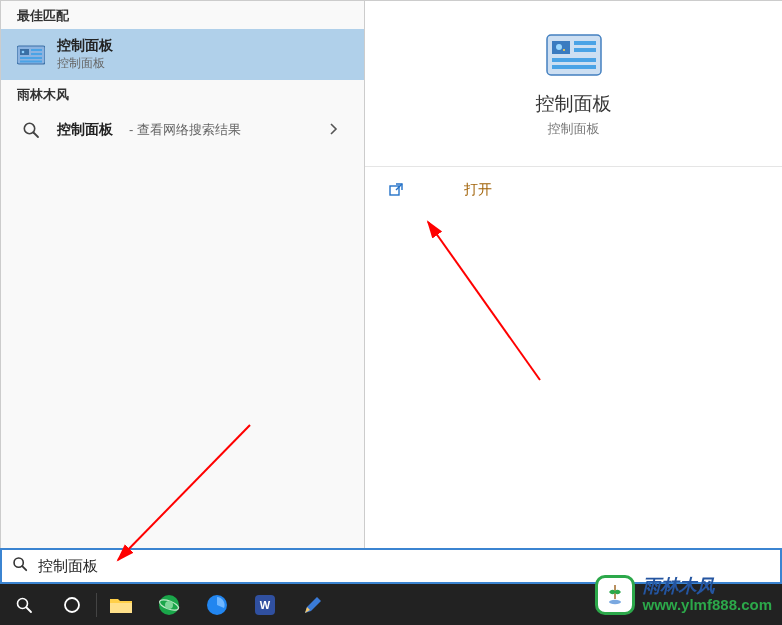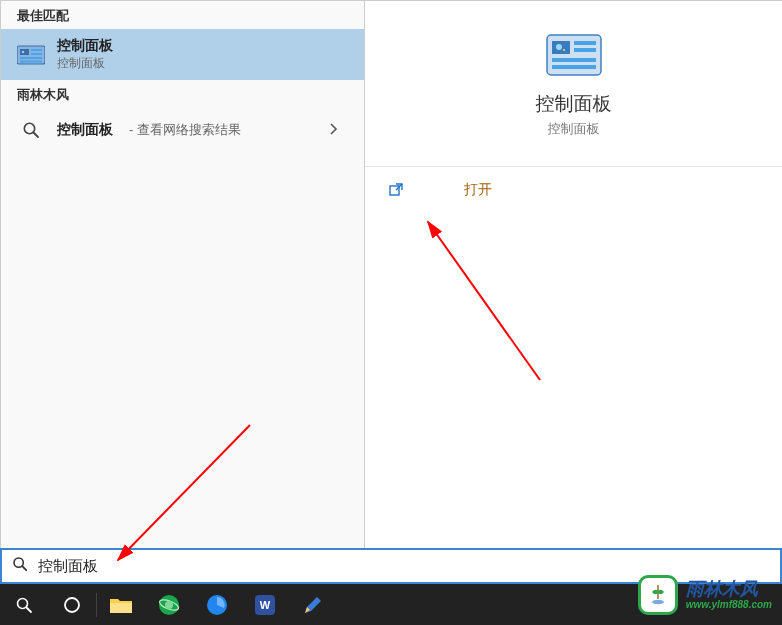--- a/index.html
+++ b/index.html
@@ -32,21 +32,21 @@
 
   .taskbar { position:absolute; top: 584px; left:0; width:782px; height: 41px; background: #222; display:flex; align-items:center;}
   .tb-item { width: 48px; height: 41px; display:flex; align-items:center; justify-content:center; cursor:pointer;}
   .tb-divider { width:1px; height:24px; background:#444;}
 
   
   .watermark { position:absolute; right: 10px; bottom: 10px; display:flex; align-items:center; gap:8px; pointer-events:none;}
   .watermark .wicon { width:40px; height:40px; border:3px solid #2ca84a; border-radius:10px; background:#fff; display:flex; align-items:center; justify-content:center;}
   .watermark .wtext { display:flex; flex-direction:column; line-height:1.1;}
   .watermark .wtext .wt1 { font-size:18px; font-weight:700; font-style:italic; color:#2455a0;}
-  .watermark .wtext .wt2 { font-size:10px; font-weight:700; font-style:italic; color:#2ca84a;text-align:center;}
+  .watermark .wtext .wt2 { font-size:15px; font-weight:700; color:#2ca84a;text-align:center;}
 
   
   .annot { position:absolute; pointer-events:none; }
 
   
   .cp-small-svg rect.body { fill:#8cb3e0; stroke:#3a6fa5; }
   .cp-big-svg rect.body { fill:#cddff2; stroke:#4480c0; }
 </style>
 </head>
 <body>

